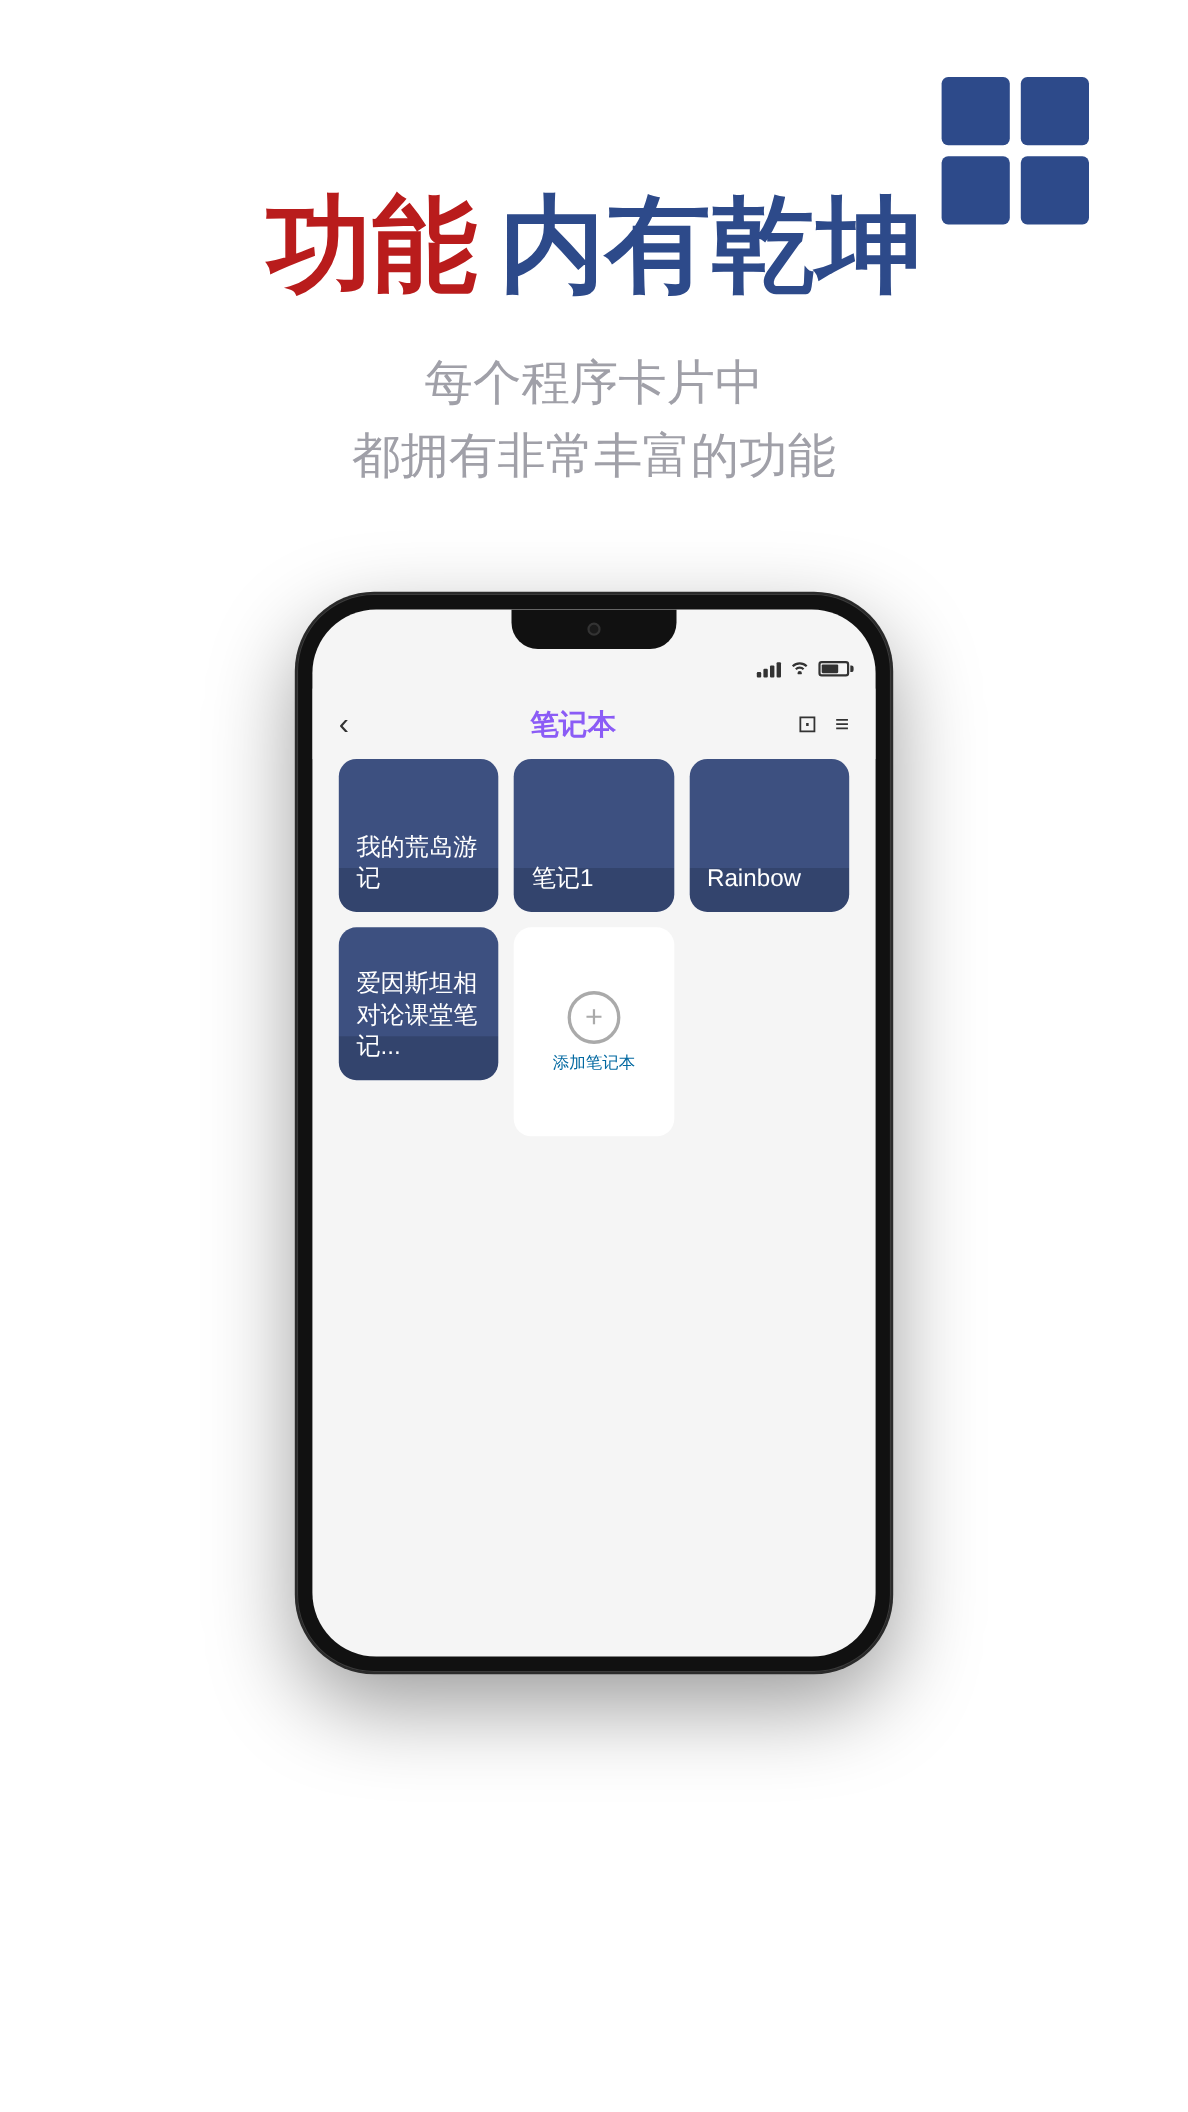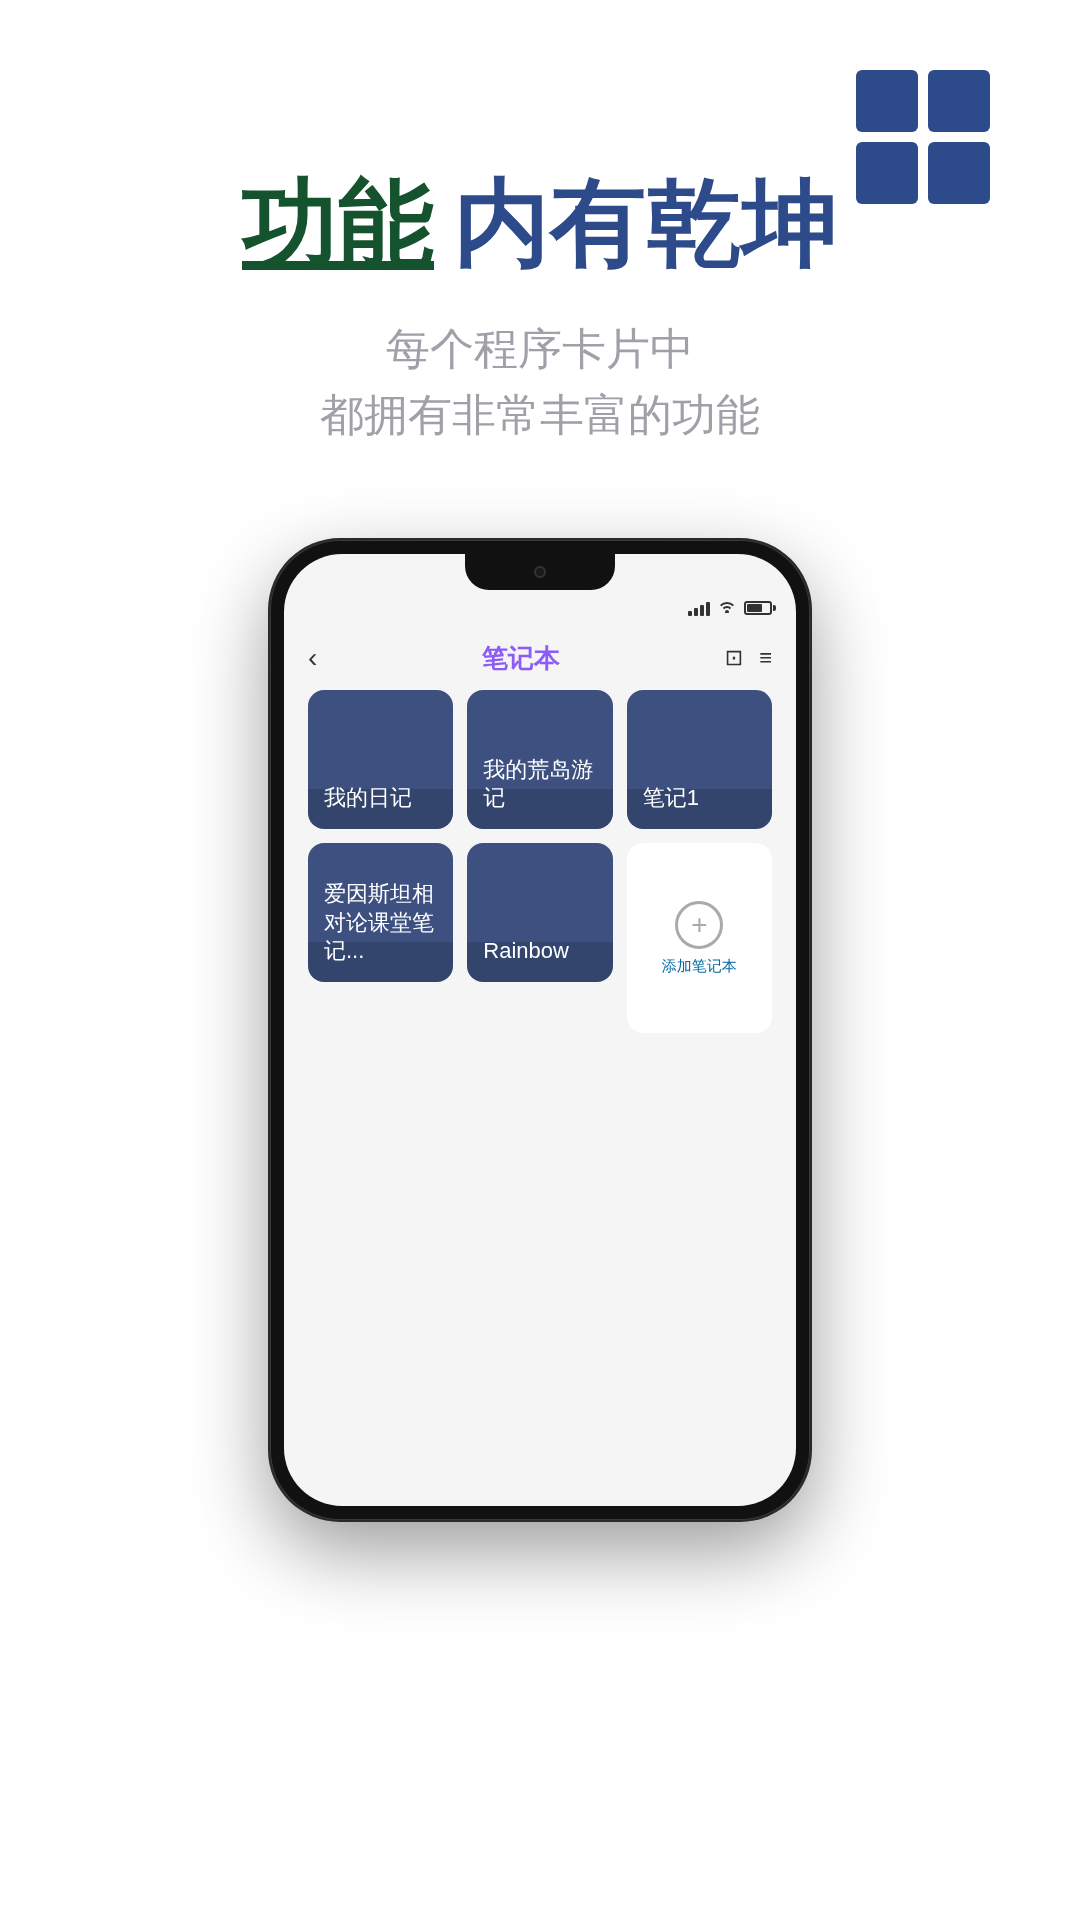--- a/index.html
+++ b/index.html
@@ -39,22 +39,21 @@
     }
 
     .hero-title {
       font-size: 96px;
       font-weight: 900;
       line-height: 1.1;
       margin-bottom: 40px;
     }
 
     .hero-title .black-text {
-      color: #14532d;
-      text-decoration: underline;
+      color: #b91c1c;
     }
 
     .hero-title .blue-text {
       color: #2d4a8a;
       margin-left: 20px;
     }
 
     .hero-subtitle {
       font-size: 44px;
       color: #a0a0a8;
@@ -373,38 +372,35 @@
         <span class="back-arrow">‹</span>
         <span class="app-header-title">笔记本</span>
         <div class="header-icons">
           <span class="header-icon">⊡</span>
           <span class="header-icon">≡</span>
         </div>
       </div>
 
       <div class="notebook-grid">
 
-        <div class="notebook-card">
-          <span class="notebook-card-label">我的日记</span>
-        </div>
 
         <div class="notebook-card">
           <span class="notebook-card-label">我的荒岛游记</span>
         </div>
 
         <div class="notebook-card">
           <span class="notebook-card-label">笔记1</span>
         </div>
 
         <div class="notebook-card">
+          <span class="notebook-card-label">Rainbow</span>
+        </div>
+
+        <div class="notebook-card">
           <span class="notebook-card-label">爱因斯坦相对论课堂笔记...</span>
-        </div>
-
-        <div class="notebook-card">
-          <span class="notebook-card-label">Rainbow</span>
         </div>
 
         <div class="add-notebook-card">
           <div class="add-icon">+</div>
           <span class="add-label">添加笔记本</span>
         </div>
       </div>
 
     </div>
   </div>

